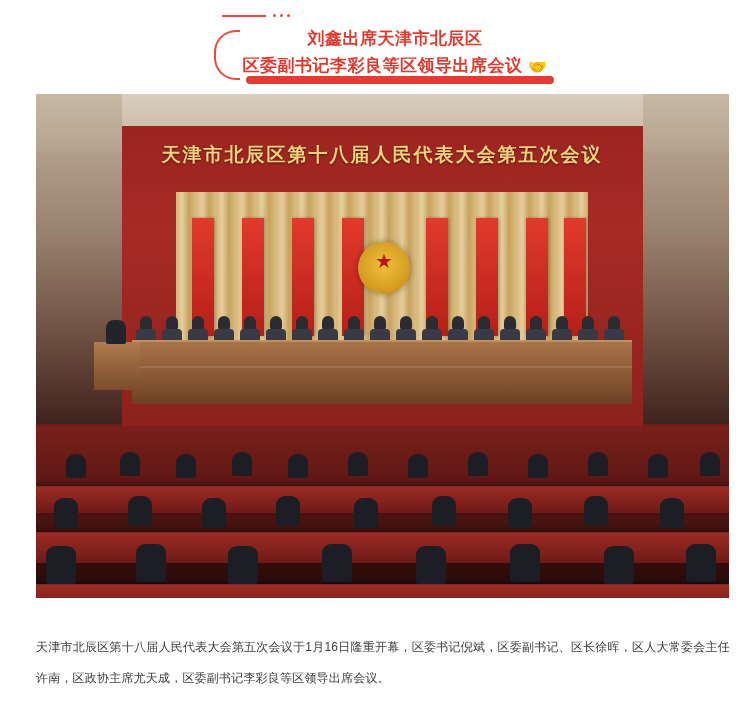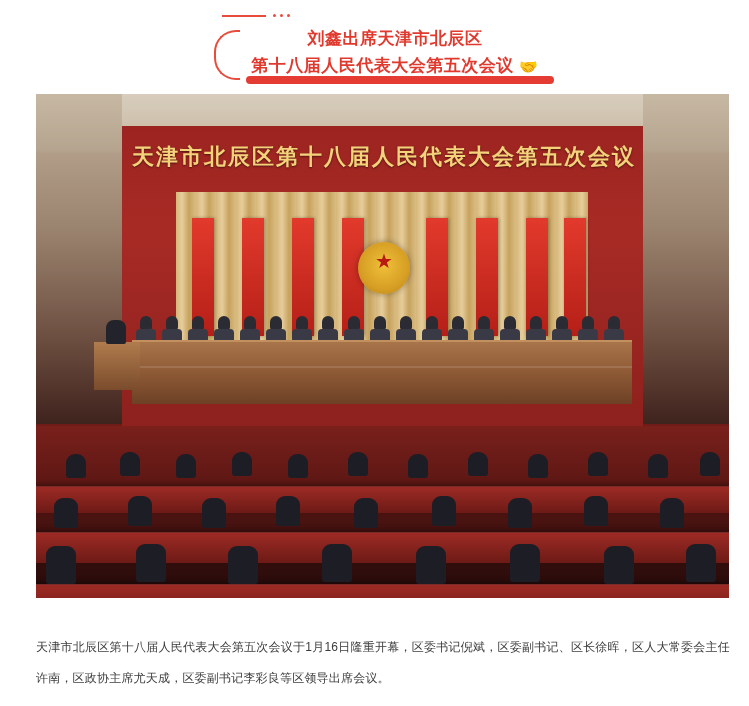--- a/index.html
+++ b/index.html
@@ -142,21 +142,21 @@
   }
   .banner {
     position: absolute;
     left: 96px;
     top: 48px;
     width: 500px;
     text-align: center;
     color: #f3d27a;
     font-family: "Liberation Serif", "DejaVu Serif", serif;
     font-weight: bold;
-    font-size: 22px;
+    font-size: 19px;
     letter-spacing: 2px;
     text-shadow: 0 1px 2px rgba(0,0,0,0.5);
     white-space: nowrap;
   }
   
   .curtain {
     position: absolute;
     left: 140px;
     top: 98px;
     width: 412px;
@@ -307,21 +307,21 @@
       <span class="deco-dots">
           <i></i>
           <i></i>
           <i></i>
         </span>
     </div>
     <div class="left-bracket"></div>
     <div class="title-wrap">
       <div class="title-line">刘鑫出席天津市北辰区</div>
       <div class="title-line second">
-        <span>第十八届人民代表大会第五次会议</span><span class="emoji">🤝</span>
+        <span>区委副书记李彩良等区领导出席会议</span><span class="emoji">🤝</span>
       </div>
     </div>
     <div class="underline-bar"></div>
   </div>
 
   <div class="photo-wrap">
     <div class="photo"></div>
     <div class="wall-l"></div>
     <div class="wall-r"></div>
     <div class="backdrop"></div>

